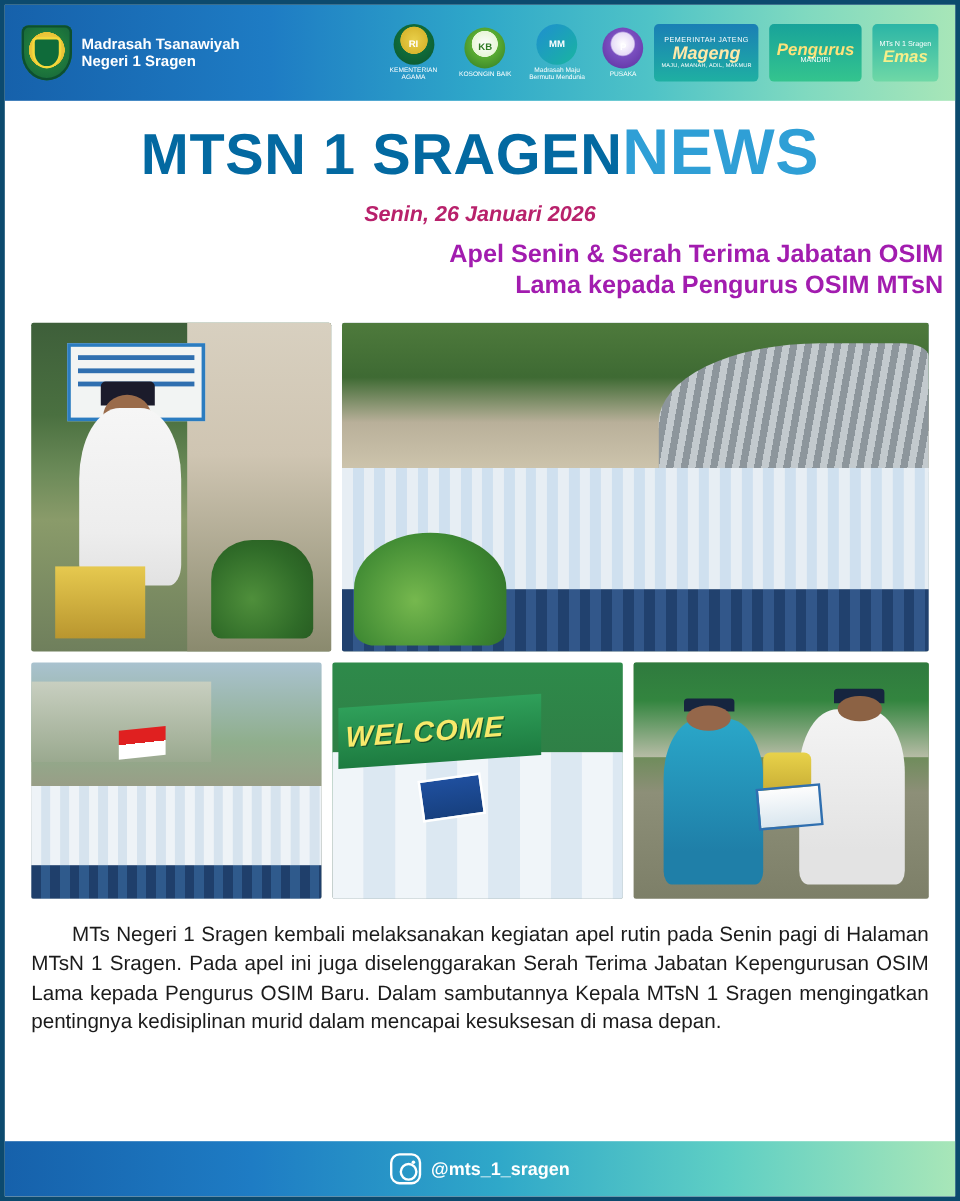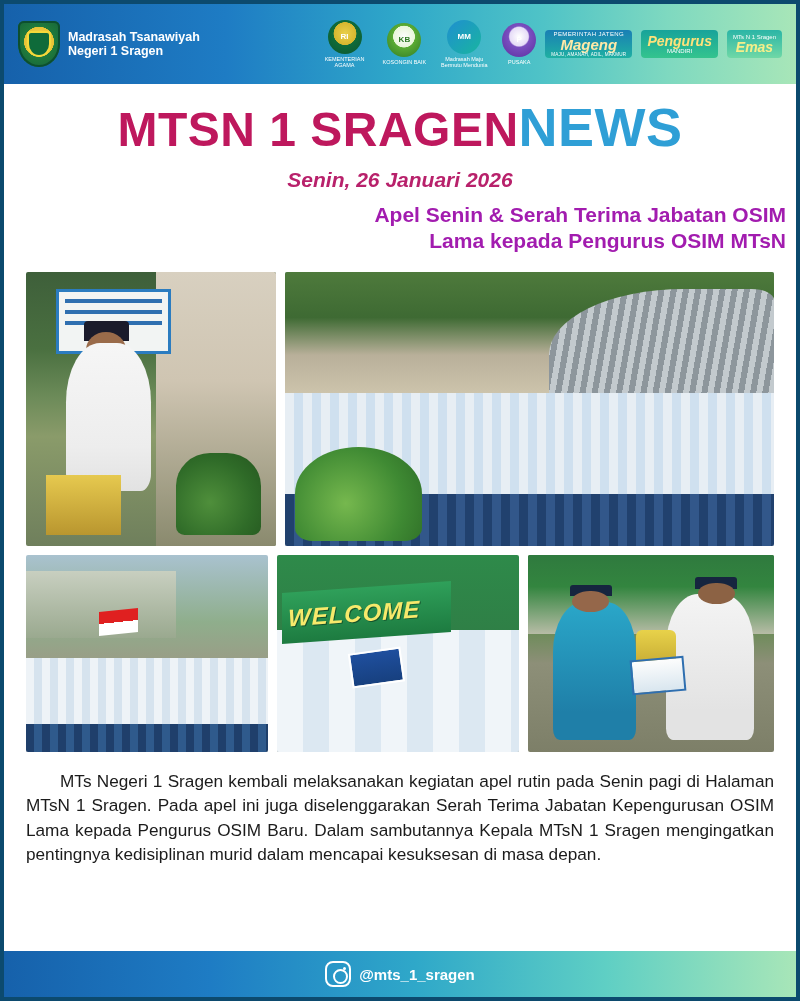--- a/index.html
+++ b/index.html
@@ -58,46 +58,46 @@
     width: 34px; height: 34px; border-radius: 50%;
     display: flex; align-items: center; justify-content: center;
     font-size: 8px; color: #fff; font-weight: bold; text-align: center;
   }
   .lg-cap { font-size: 5.5px; color: #ffffff; margin-top: 2px; text-align: center; max-width: 58px; line-height: 1.1; }
   .lg-kemenag { background: radial-gradient(circle at 50% 40%, #e9cf4a 0%, #d8b72f 42%, #0f6b3a 44%, #0b5530 100%); }
   .lg-kosong { background: radial-gradient(circle at 50% 40%, #fdfdfd 0%, #e8f6d8 40%, #5aab33 42%, #2f7a24 100%); color:#2f7a24; }
   .lg-mandu { background: linear-gradient(135deg,#1f8fd0,#19b5a0); }
   .lg-pusaka { background: radial-gradient(circle at 50% 40%, #ffffff 0%, #e6dcf7 35%, #7a4fc0 40%, #5b2e9e 100%); }
   .lg-wordmark {
-    height: 28px; padding: 2px 6px; border-radius: 4px;
+    height: 48px; padding: 2px 6px; border-radius: 4px;
     display: flex; flex-direction: column; align-items: center; justify-content: center;
     color: #ffffff; line-height: 1.05;
   }
   .wm-jateng { background: linear-gradient(180deg,#1a7fb5,#1fb0a2); }
   .wm-jateng .t1 { font-size: 6px; letter-spacing: .4px; }
   .wm-jateng .t2 { font-size: 15px; font-weight: bold; font-style: italic; color: #ffe9a8; }
   .wm-jateng .t3 { font-size: 4.6px; letter-spacing: .2px; }
   .wm-adiwiyata { background: linear-gradient(180deg,#18a39a,#34c48e); }
   .wm-adiwiyata .t1 { font-size: 14px; font-style: italic; font-weight: bold; color: #ffe27a; }
   .wm-adiwiyata .t2 { font-size: 6px; }
   .wm-emas { background: linear-gradient(180deg,#2bb5a6,#6fd8a6); }
   .wm-emas .t1 { font-size: 6px; }
   .wm-emas .t2 { font-size: 14px; font-style: italic; font-weight: bold; color: #f6ef8a; }
 
   
   .title-area { text-align: center; padding: 16px 10px 4px; }
   .main-title {
     font-size: 48px; font-weight: bold; letter-spacing: 0.5px;
     line-height: 1.0;
   }
-  .main-title .t-mtsn { color: #be185d; }
+  .main-title .t-mtsn { color: #0369a1; }
   .main-title .t-news { color: #2f9fd6; font-size: 54px; }
   .date-line {
     margin-top: 14px;
-    font-size: 21px; font-weight: bold; font-style: italic;
+    font-size: 18px; font-weight: bold; font-style: italic;
     color: #b8216b;
   }
   .headline {
     margin-top: 10px;
     font-size: 21px; font-weight: bold; color: #a21caf;
     line-height: 1.24;
     text-align: right;
   }
 
   

